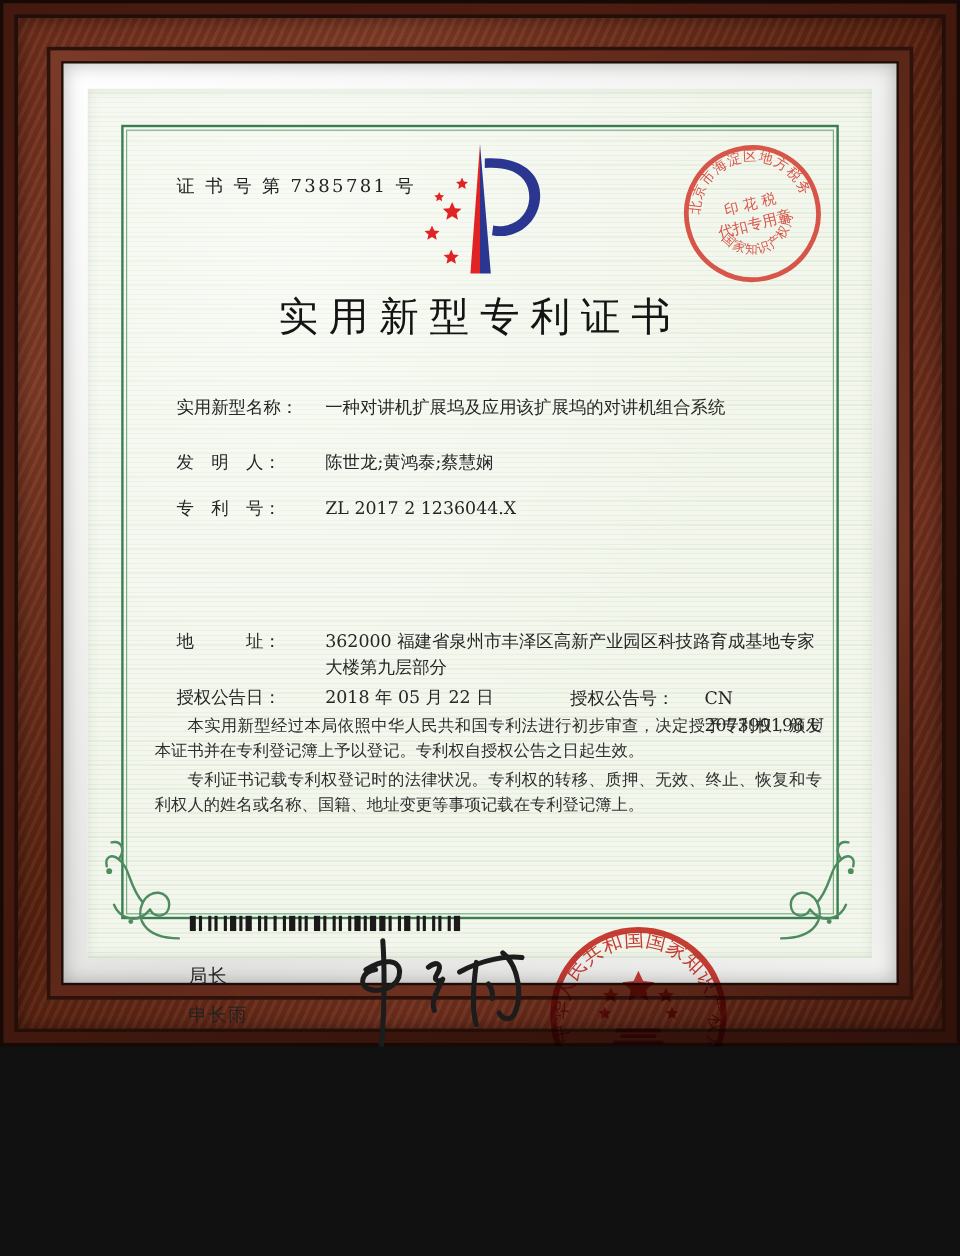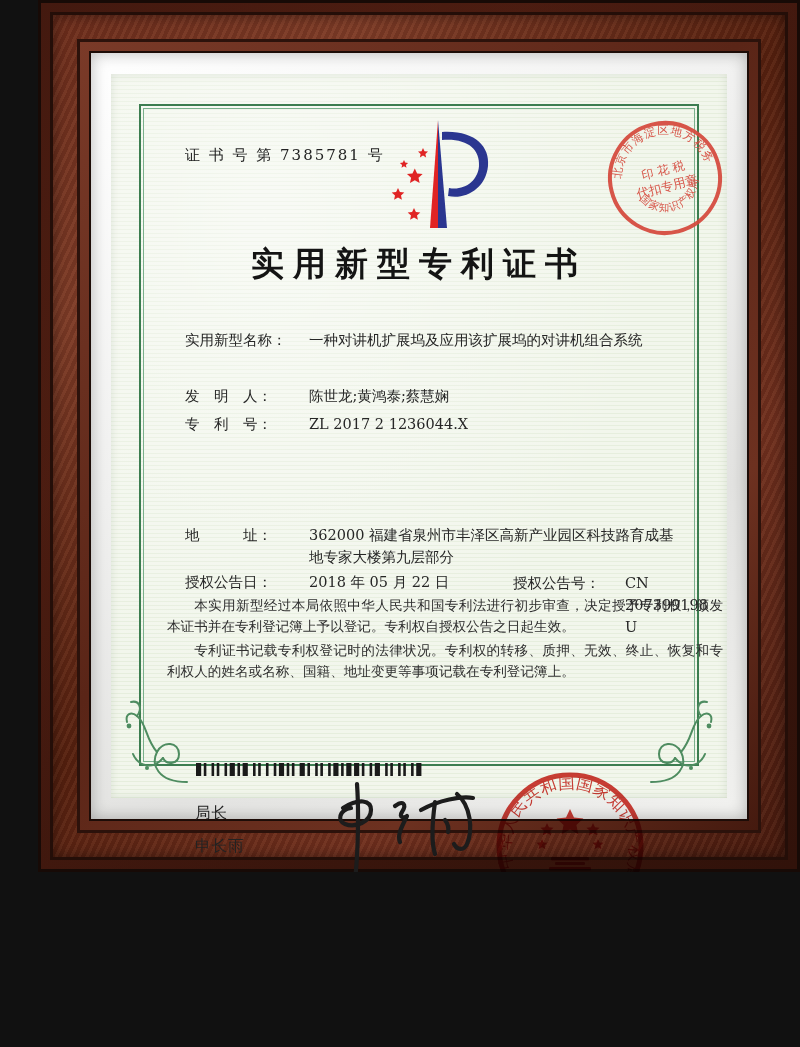--- a/index.html
+++ b/index.html
@@ -1,17 +1,17 @@
 <!DOCTYPE html>
 <html><head>
 <meta charset="utf-8">
 <style>
   * { margin:0; padding:0; box-sizing:border-box; }
   body { background:#111; font-family:"DejaVu Serif","Liberation Serif",serif; }
-  .scene { width:800px; height:872px; position:relative; overflow:hidden;padding-left:38px; }
+  .scene { width:800px; height:872px; position:relative; overflow:hidden; }
 
   
   .f0{width:100%;height:100%;background:#170a06;padding:3px;}
   .f1{width:100%;height:100%;padding:9px;
       background:linear-gradient(135deg,#43190f 0%,#5c241562 30%,#31120a 100%),
                  linear-gradient(135deg,#4a1b10,#2e100a);}
   .f2{width:100%;height:100%;background:#240e08;padding:3px;}
   .f3{width:100%;height:100%;padding:24px;
       background:
         repeating-linear-gradient(115deg,rgba(255,210,170,.05) 0 3px,rgba(0,0,0,.06) 3px 7px),
@@ -40,21 +40,21 @@
   
   .certno{position:absolute;left:74px;top:72px;font-size:15px;letter-spacing:2px;color:#222;}
 
   .logo{position:absolute;left:257px;top:44px;width:140px;height:112px;}
 
   .seal{position:absolute;opacity:.93;}
   .seal-tax{left:495px;top:45px;width:118px;height:118px;transform:rotate(-14deg);}
   .seal-cnipa{left:384px;top:697px;width:150px;height:150px;mix-blend-mode:multiply;}
 
   .title{position:absolute;left:0;right:0;top:168px;text-align:center;
-       font-size:33px;font-weight:700;letter-spacing:9px;color:#141414;}
+       font-size:33px;font-weight:400;letter-spacing:9px;color:#141414;}
 
   .row{position:absolute;left:74px;right:40px;font-size:14.5px;color:#262626;line-height:22px;display:flex;gap:12px;}
   .flabel{display:inline-block;width:112px;flex:0 0 112px;white-space:pre;color:#262626;}
   .fvalue{color:#262626;}
   .row-addr .fvalue{max-width:438px;}
   .pair2{position:absolute;left:328px;top:1px;display:flex;}
 
   .paras{position:absolute;left:56px;top:521px;width:556px;font-size:13.6px;
        line-height:21.4px;color:#2e2e2e;text-align:justify;}
   .paras p{text-indent:2em;margin-bottom:2px;}
@@ -145,21 +145,21 @@
     <text x="59" y="55" text-anchor="middle" font-size="12" fill="#d5493d">印 花 税</text>
     <text x="59" y="72" text-anchor="middle" font-size="12.5" fill="#d5493d">代扣专用章</text>
   </svg>
 
   <div class="title">实用新型专利证书</div>
 
   <div class="row" style="top:255px">
     <span class="flabel">实用新型名称：</span>
     <span class="fvalue">一种对讲机扩展坞及应用该扩展坞的对讲机组合系统</span>
   </div>
-  <div class="row" style="top:311px">
+  <div class="row" style="top:301px">
     <span class="flabel">发　明　人：</span>
     <span class="fvalue">陈世龙;黄鸿泰;蔡慧娴</span>
   </div>
   <div class="row" style="top:339px">
     <span class="flabel">专　利　号：</span>
     <span class="fvalue">ZL 2017 2 1236044.X</span>
   </div>
   <div class="row row-addr" style="top:450px">
     <span class="flabel">地　　　址：</span>
     <span class="fvalue">362000 福建省泉州市丰泽区高新产业园区科技路育成基地专家大楼第九层部分</span>

